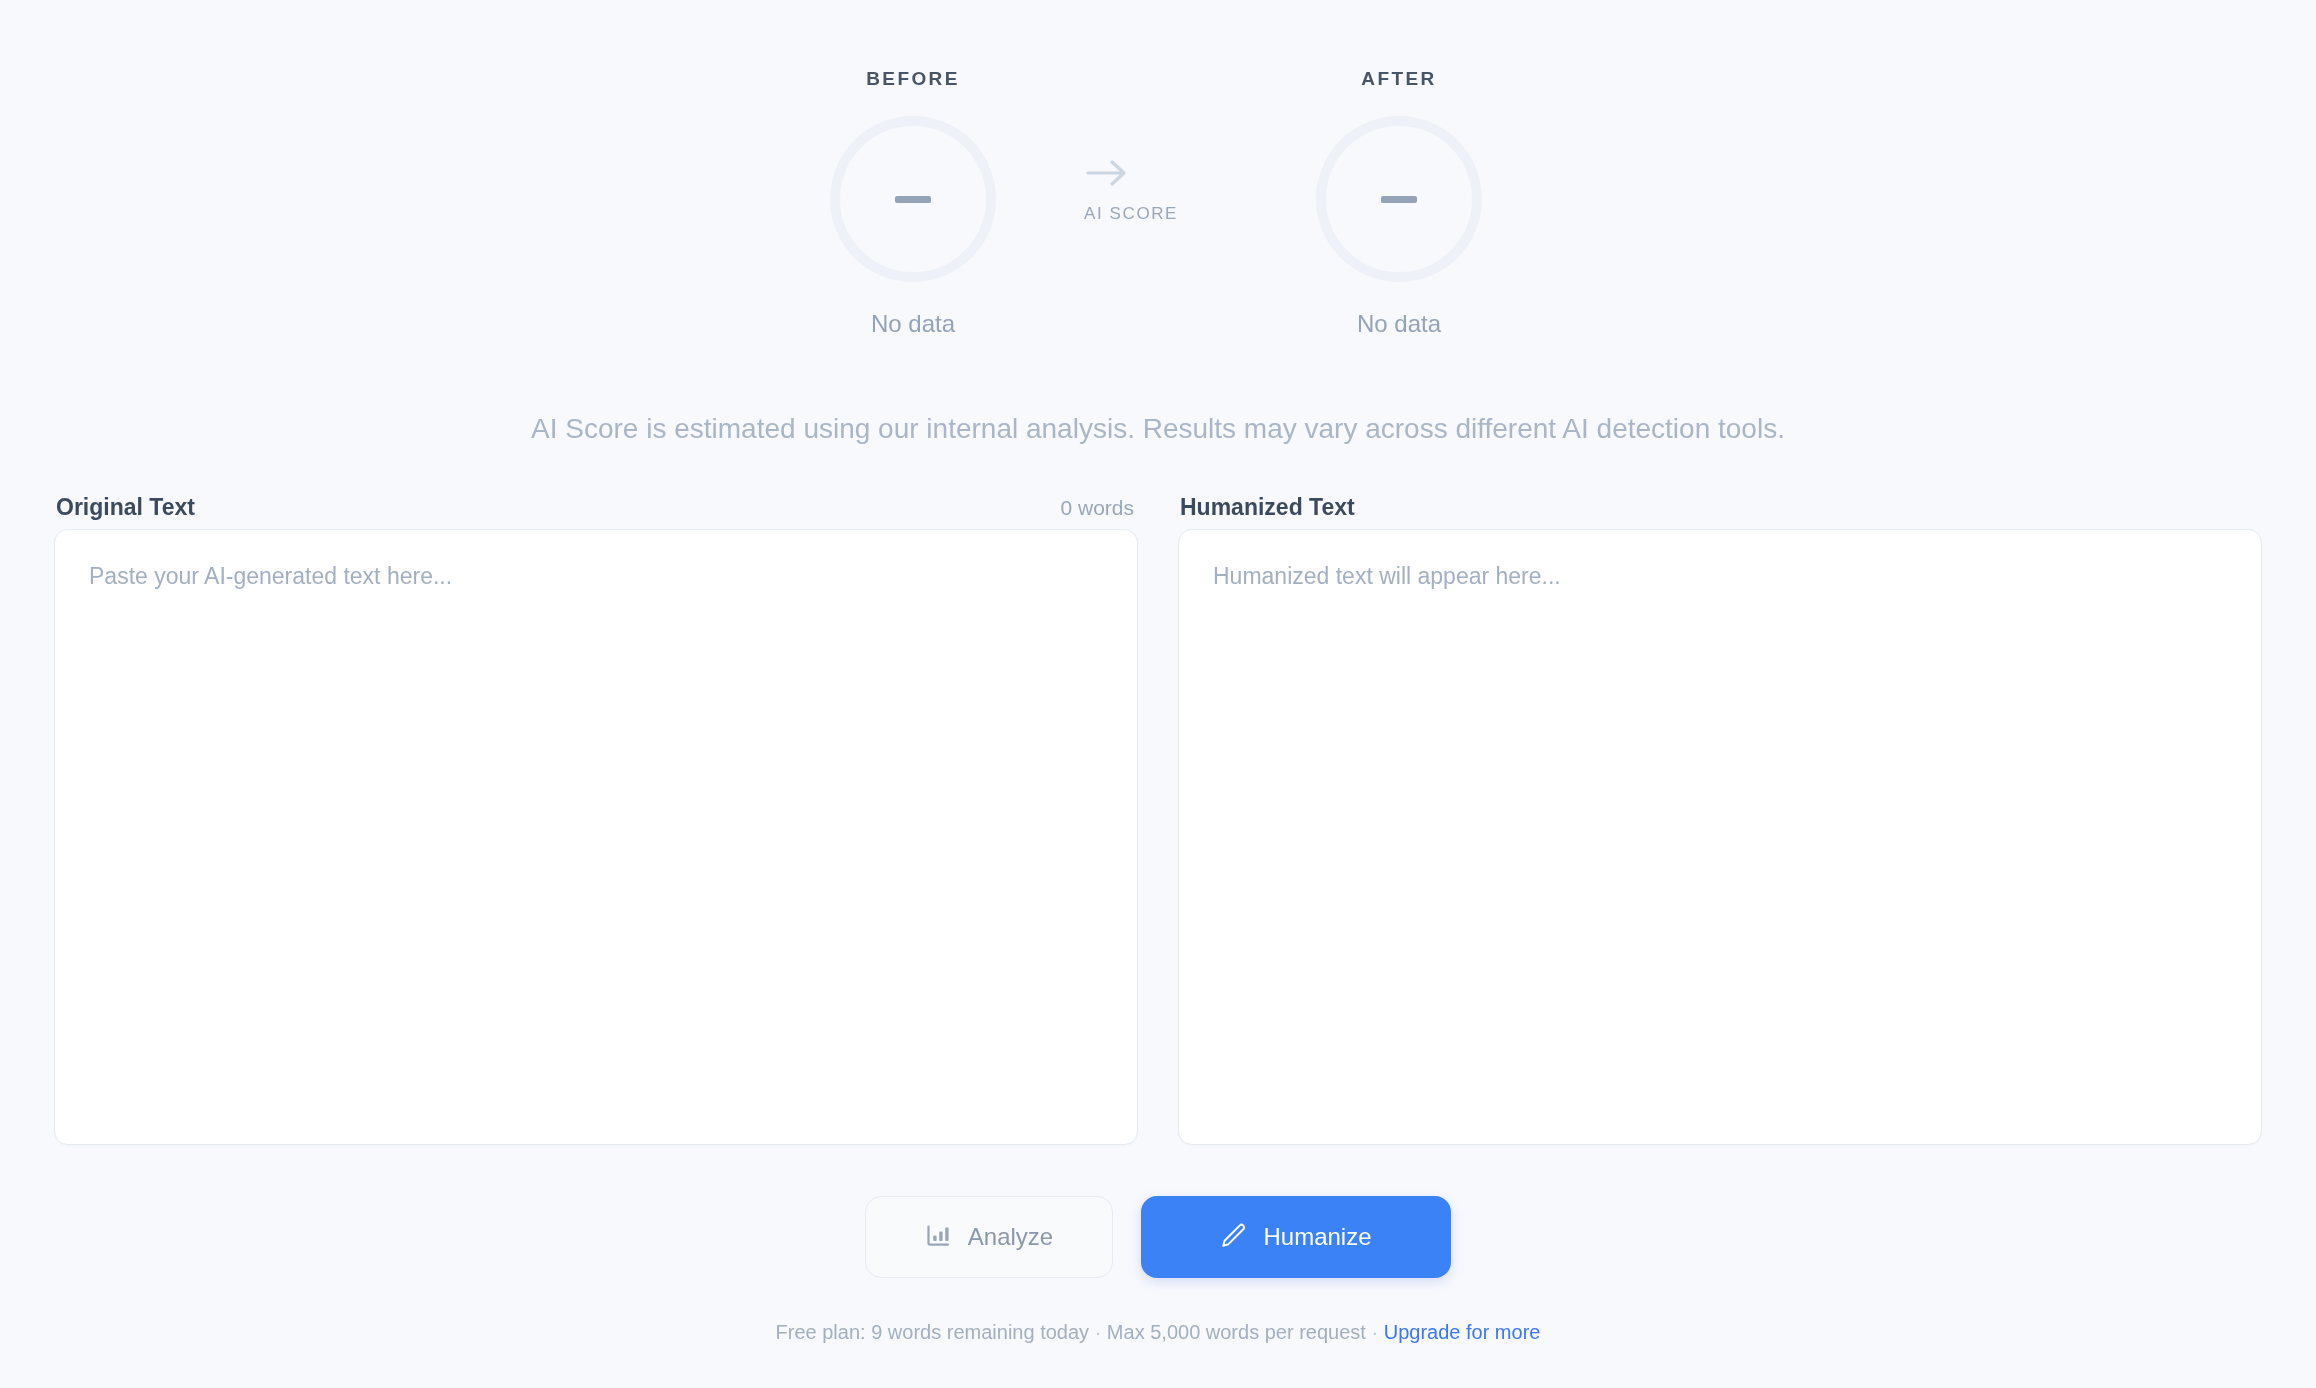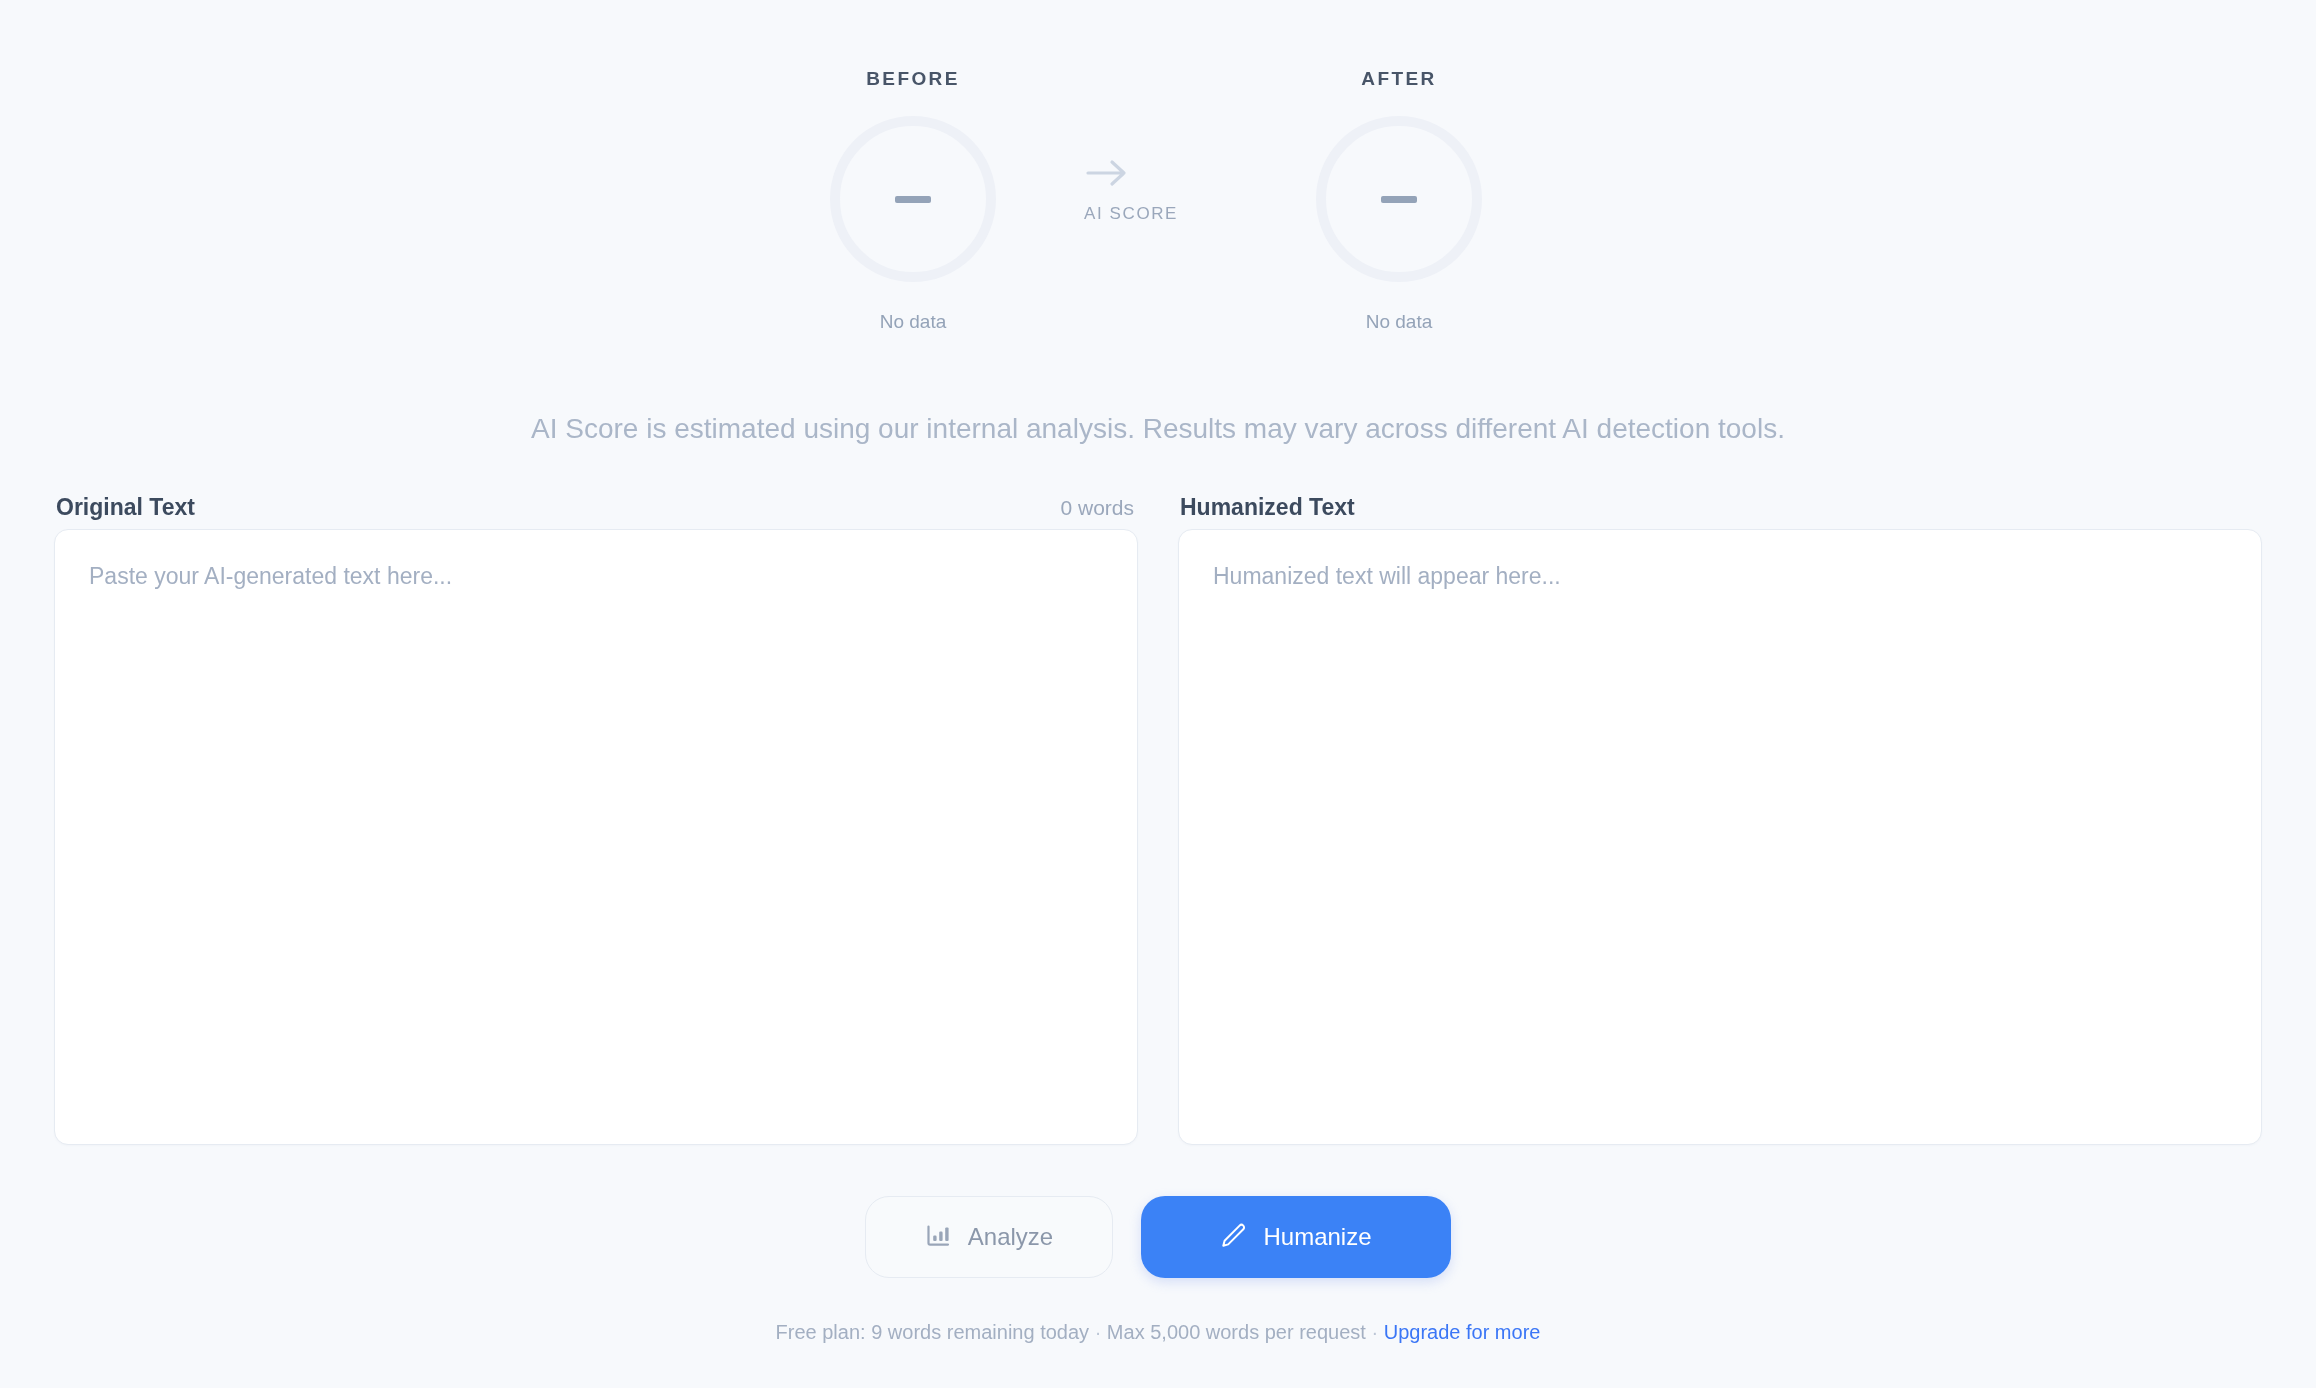--- a/index.html
+++ b/index.html
@@ -66,21 +66,21 @@
   .ring-dash {
     position: relative;
     width: 36px;
     height: 7px;
     border-radius: 2px;
     background: #94a3b8;
   }
 
   .score-status {
     margin-top: 30px;
-    font-size: 19px;
+    font-size: 24px;
     color: #94a3b8;
     line-height: 1;
   }
 
   
   .arrow-block {
     position: absolute;
     left: 1084px;
     top: 155px;
     width: 210px;
@@ -168,21 +168,21 @@
     justify-content: center;
     align-items: center;
     gap: 28px;
   }
   .btn {
     display: flex;
     align-items: center;
     justify-content: center;
     gap: 16px;
     height: 82px;
-    border-radius: 24px;
+    border-radius: 16px;
     font-size: 24px;
     line-height: 1;
     border: none;
     cursor: pointer;
     font-family: "Liberation Sans", sans-serif;
   }
   .btn-analyze {
     width: 248px;
     background: #f8fafc;
     border: 1.5px solid #e6ebf2;

